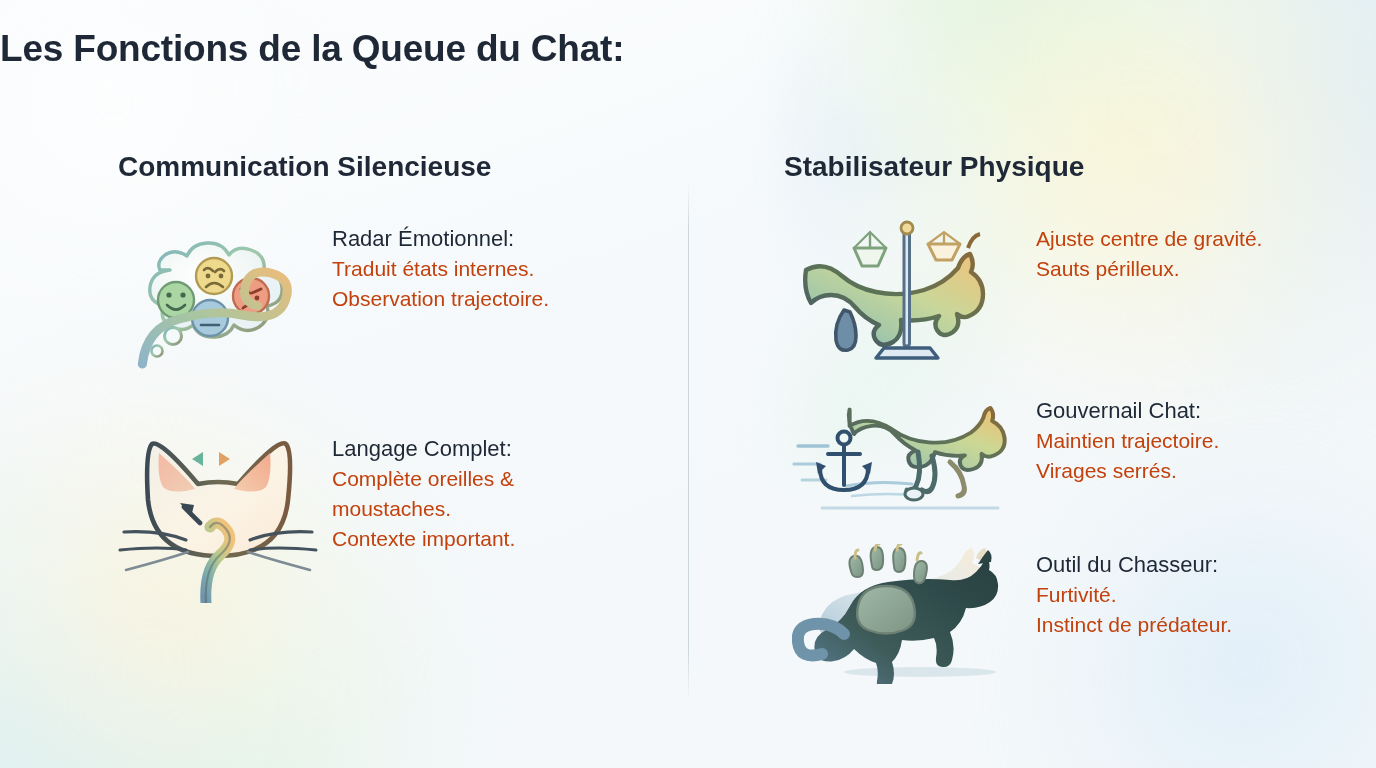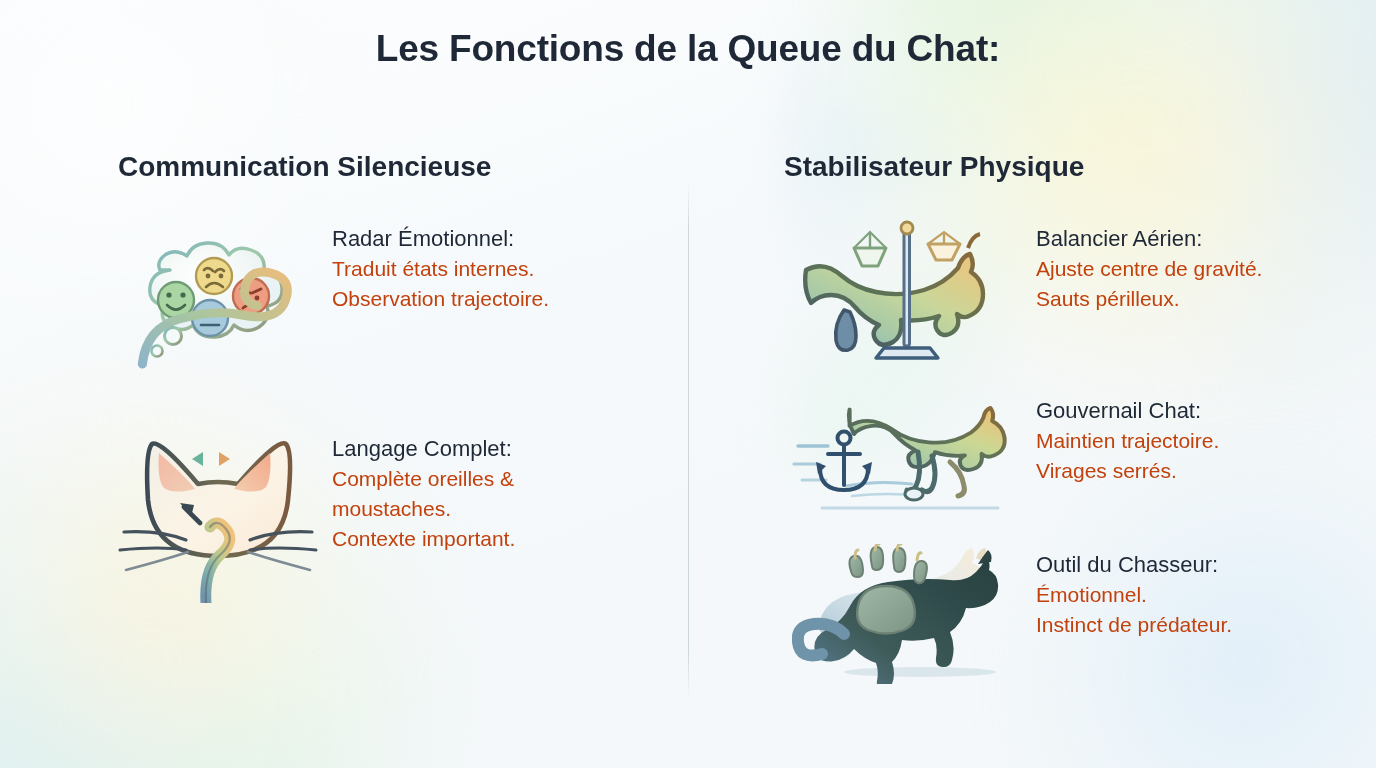--- a/index.html
+++ b/index.html
@@ -68,21 +68,21 @@
     filter:blur(26px);
   }
   .wash-top{
     position:absolute; inset:0;
     background:linear-gradient(160deg, rgba(255,255,255,.85) 0%, rgba(248,251,253,.4) 38%, rgba(255,255,255,0) 70%);
   }
 
   
   .header{
     position:absolute; left:0; right:0; top:24px;
-    text-align:center;
+    text-align:left;
   }
   .title-line{
     color:#1f2836;
     font-weight:bold;
     font-size:37px;
     line-height:50px;
     letter-spacing:-.2px;
     white-space:nowrap;
   }
 
@@ -358,21 +358,20 @@
             <path d="M78 14 v16" fill="none" stroke="#7ea27c" stroke-width="2.4"></path>
             <path d="M62 30 h32 l-8 18 h-16 Z" fill="#eef6ee" stroke="#7ea27c" stroke-width="3" stroke-linejoin="round"></path>
             <path d="M62 30 l16 -16 l16 16" fill="none" stroke="#7ea27c" stroke-width="2.2"></path>
 
             <path d="M152 14 v12" fill="none" stroke="#c2a164" stroke-width="2.4"></path>
             <path d="M136 26 h32 l-8 16 h-16 Z" fill="#fbf2de" stroke="#c2a164" stroke-width="3" stroke-linejoin="round"></path>
             <path d="M136 26 l16 -12 l16 12" fill="none" stroke="#c2a164" stroke-width="2.2"></path>
           </svg>
         </div>
         <div class="copy">
-          <div class="item-title">Balancier Aérien:</div>
           <div class="item-line">Ajuste centre de gravité.</div>
           <div class="item-line">Sauts périlleux.</div>
         </div>
       </div>
 
       <div class="item">
         <div class="art">
           <svg width="230" height="132" viewBox="0 0 230 132" aria-hidden="true">
             <defs>
               <linearGradient id="runBody" x1="0" y1="1" x2="1" y2="0">
@@ -469,20 +468,20 @@
 
               <path d="M11 8 q0 -8 3 -8" fill="none" stroke="#cbbf88" stroke-width="3" stroke-linecap="round"></path>
               <path d="M31 0 q1 -7 4 -6" fill="none" stroke="#cbbf88" stroke-width="3" stroke-linecap="round"></path>
               <path d="M53 0 q1 -7 4 -6" fill="none" stroke="#cbbf88" stroke-width="3" stroke-linecap="round"></path>
               <path d="M73 10 q1 -8 4 -7" fill="none" stroke="#cbbf88" stroke-width="3" stroke-linecap="round"></path>
             </g>
           </svg>
         </div>
         <div class="copy">
           <div class="item-title">Outil du Chasseur:</div>
-          <div class="item-line">Émotionnel.</div>
+          <div class="item-line">Furtivité.</div>
           <div class="item-line">Instinct de prédateur.</div>
         </div>
       </div>
 
     </div>
   </div>
 </div>
 
 </body></html>

